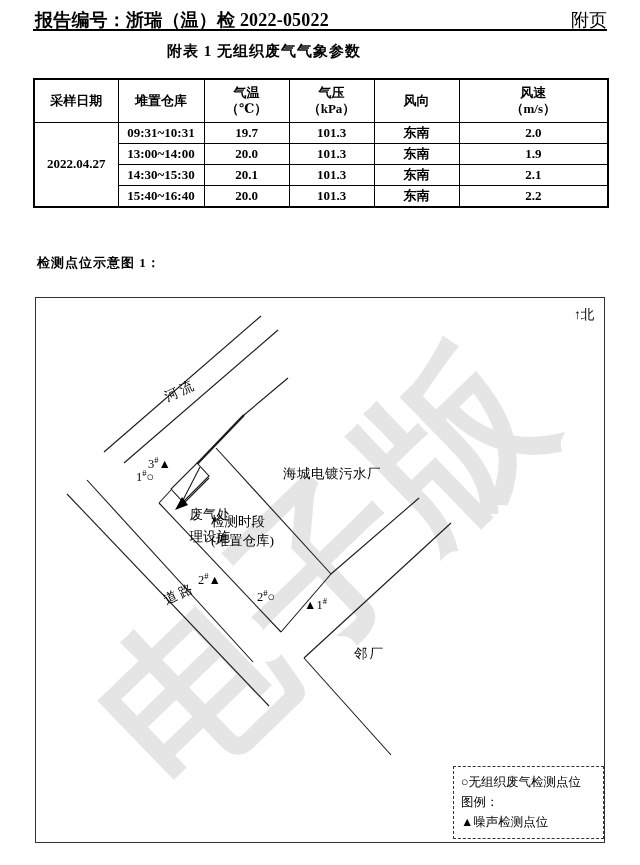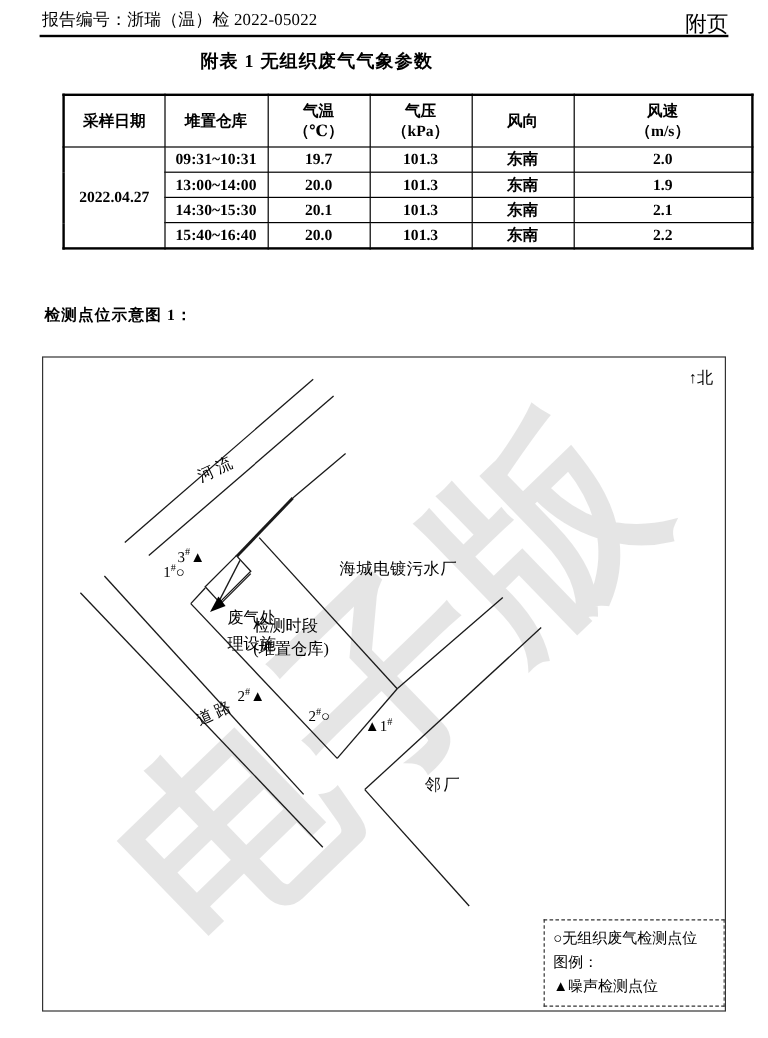--- a/index.html
+++ b/index.html
@@ -2,32 +2,32 @@
 <html><head>
 <meta charset="utf-8">
 <style>
   html,body{margin:0;padding:0;}
   body{
     width:640px;height:865px;position:relative;background:#ffffff;
     font-family:"Liberation Serif","DejaVu Serif",serif;color:#000;
     overflow:hidden;
   }
   
-  .report-no{position:absolute;left:35px;top:8px;font-size:14px;letter-spacing:.2px;}
+  .report-no{position:absolute;left:35px;top:8px;font-size:18px;letter-spacing:.2px;font-weight:bold;}
   .page-tag{position:absolute;right:33px;top:8px;font-size:18px;}
   .head-rule{position:absolute;left:33px;top:29px;width:574px;height:2px;background:#000;}
   
   .doc-title{position:absolute;left:0;top:42px;width:528px;text-align:center;
     font-size:15px;font-weight:bold;letter-spacing:1px;}
   
   .met-table{position:absolute;left:33px;top:78px;border-collapse:collapse;table-layout:fixed;
     width:574px;font-size:13px;}
   .met-table th,.met-table td{border:1px solid #000;text-align:center;vertical-align:middle;
     padding:0;line-height:1.25;font-weight:bold;}
-  .met-table{border:2px solid #000;margin-left:19px;}
+  .met-table{border:2px solid #000;}
   .met-table thead th{height:42px;font-weight:bold;font-size:13px;}
   .met-table tbody td{height:20px;}
   
   .diag-heading{position:absolute;left:37px;top:254px;font-size:13px;font-weight:bold;letter-spacing:1px;}
   .diagram{position:absolute;left:35px;top:297px;width:570px;height:546px;
     border:1.5px solid #333;box-sizing:border-box;overflow:hidden;background:#fff;}
   .watermark{position:absolute;left:290px;top:268px;transform:translate(-50%,-50%) rotate(-44deg);
     font-size:175px;font-weight:bold;color:rgba(0,0,0,0.10);white-space:nowrap;letter-spacing:4px;
     pointer-events:none;}
   .diag-svg{position:absolute;left:0;top:0;}

